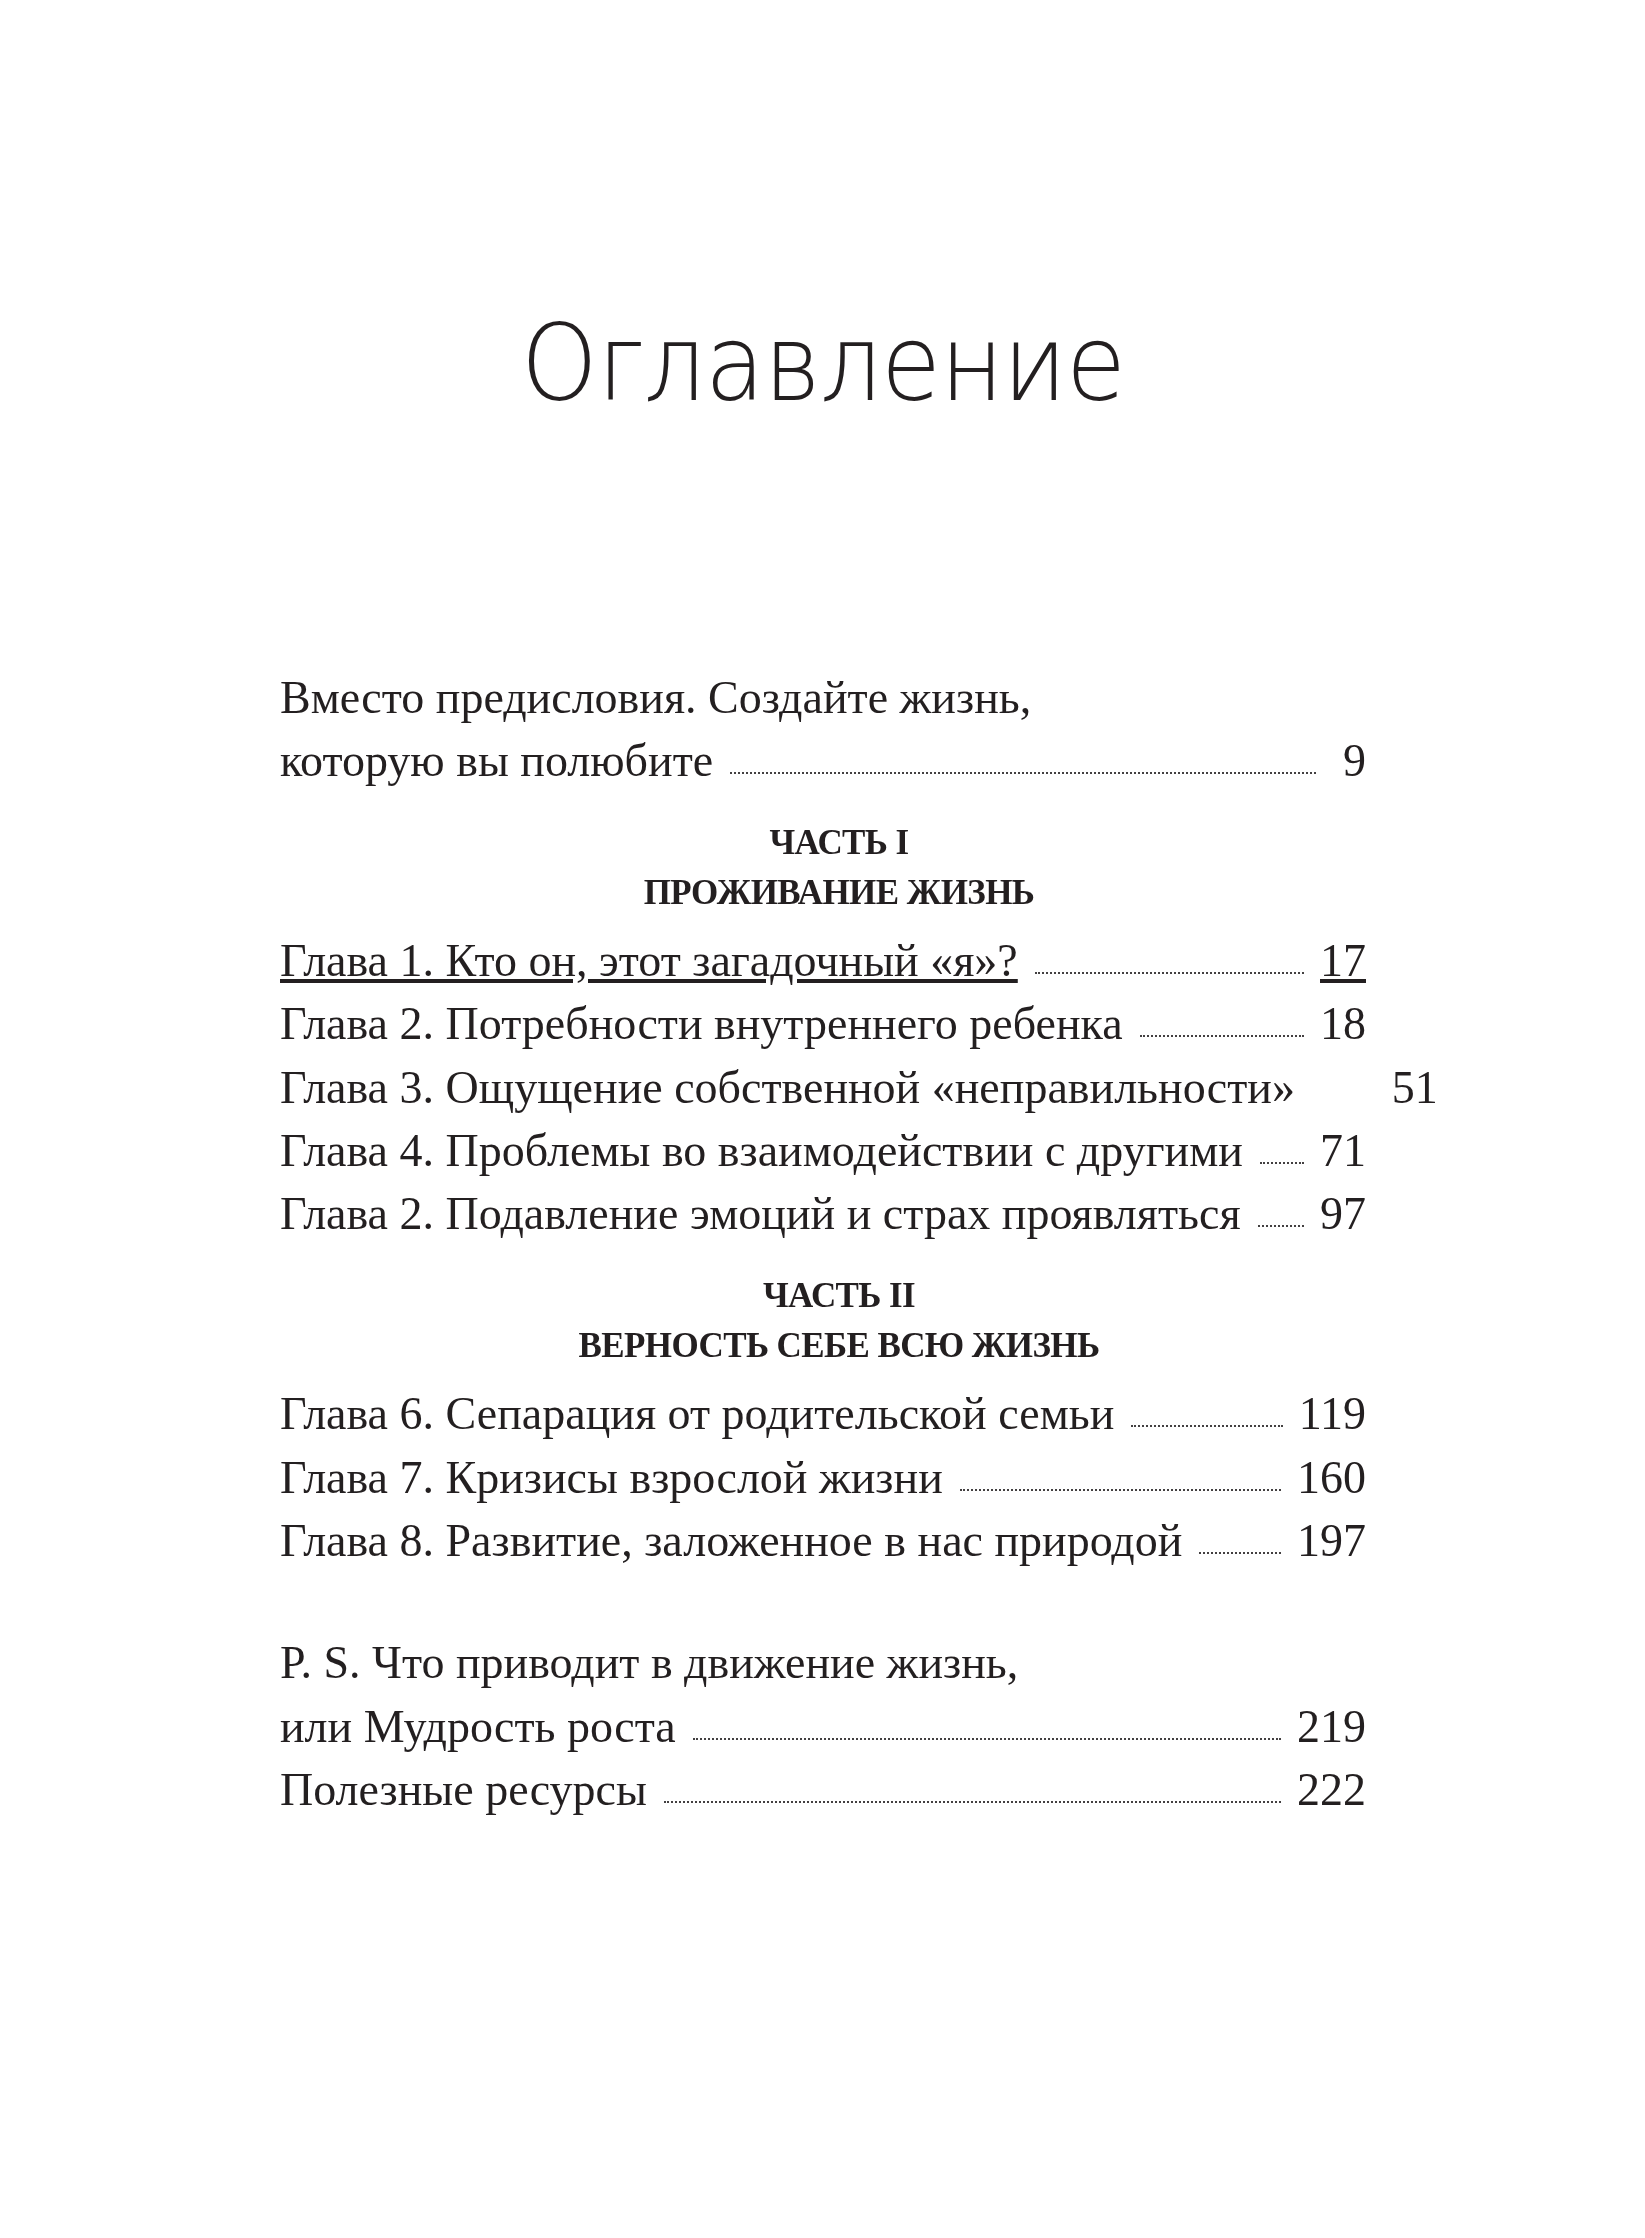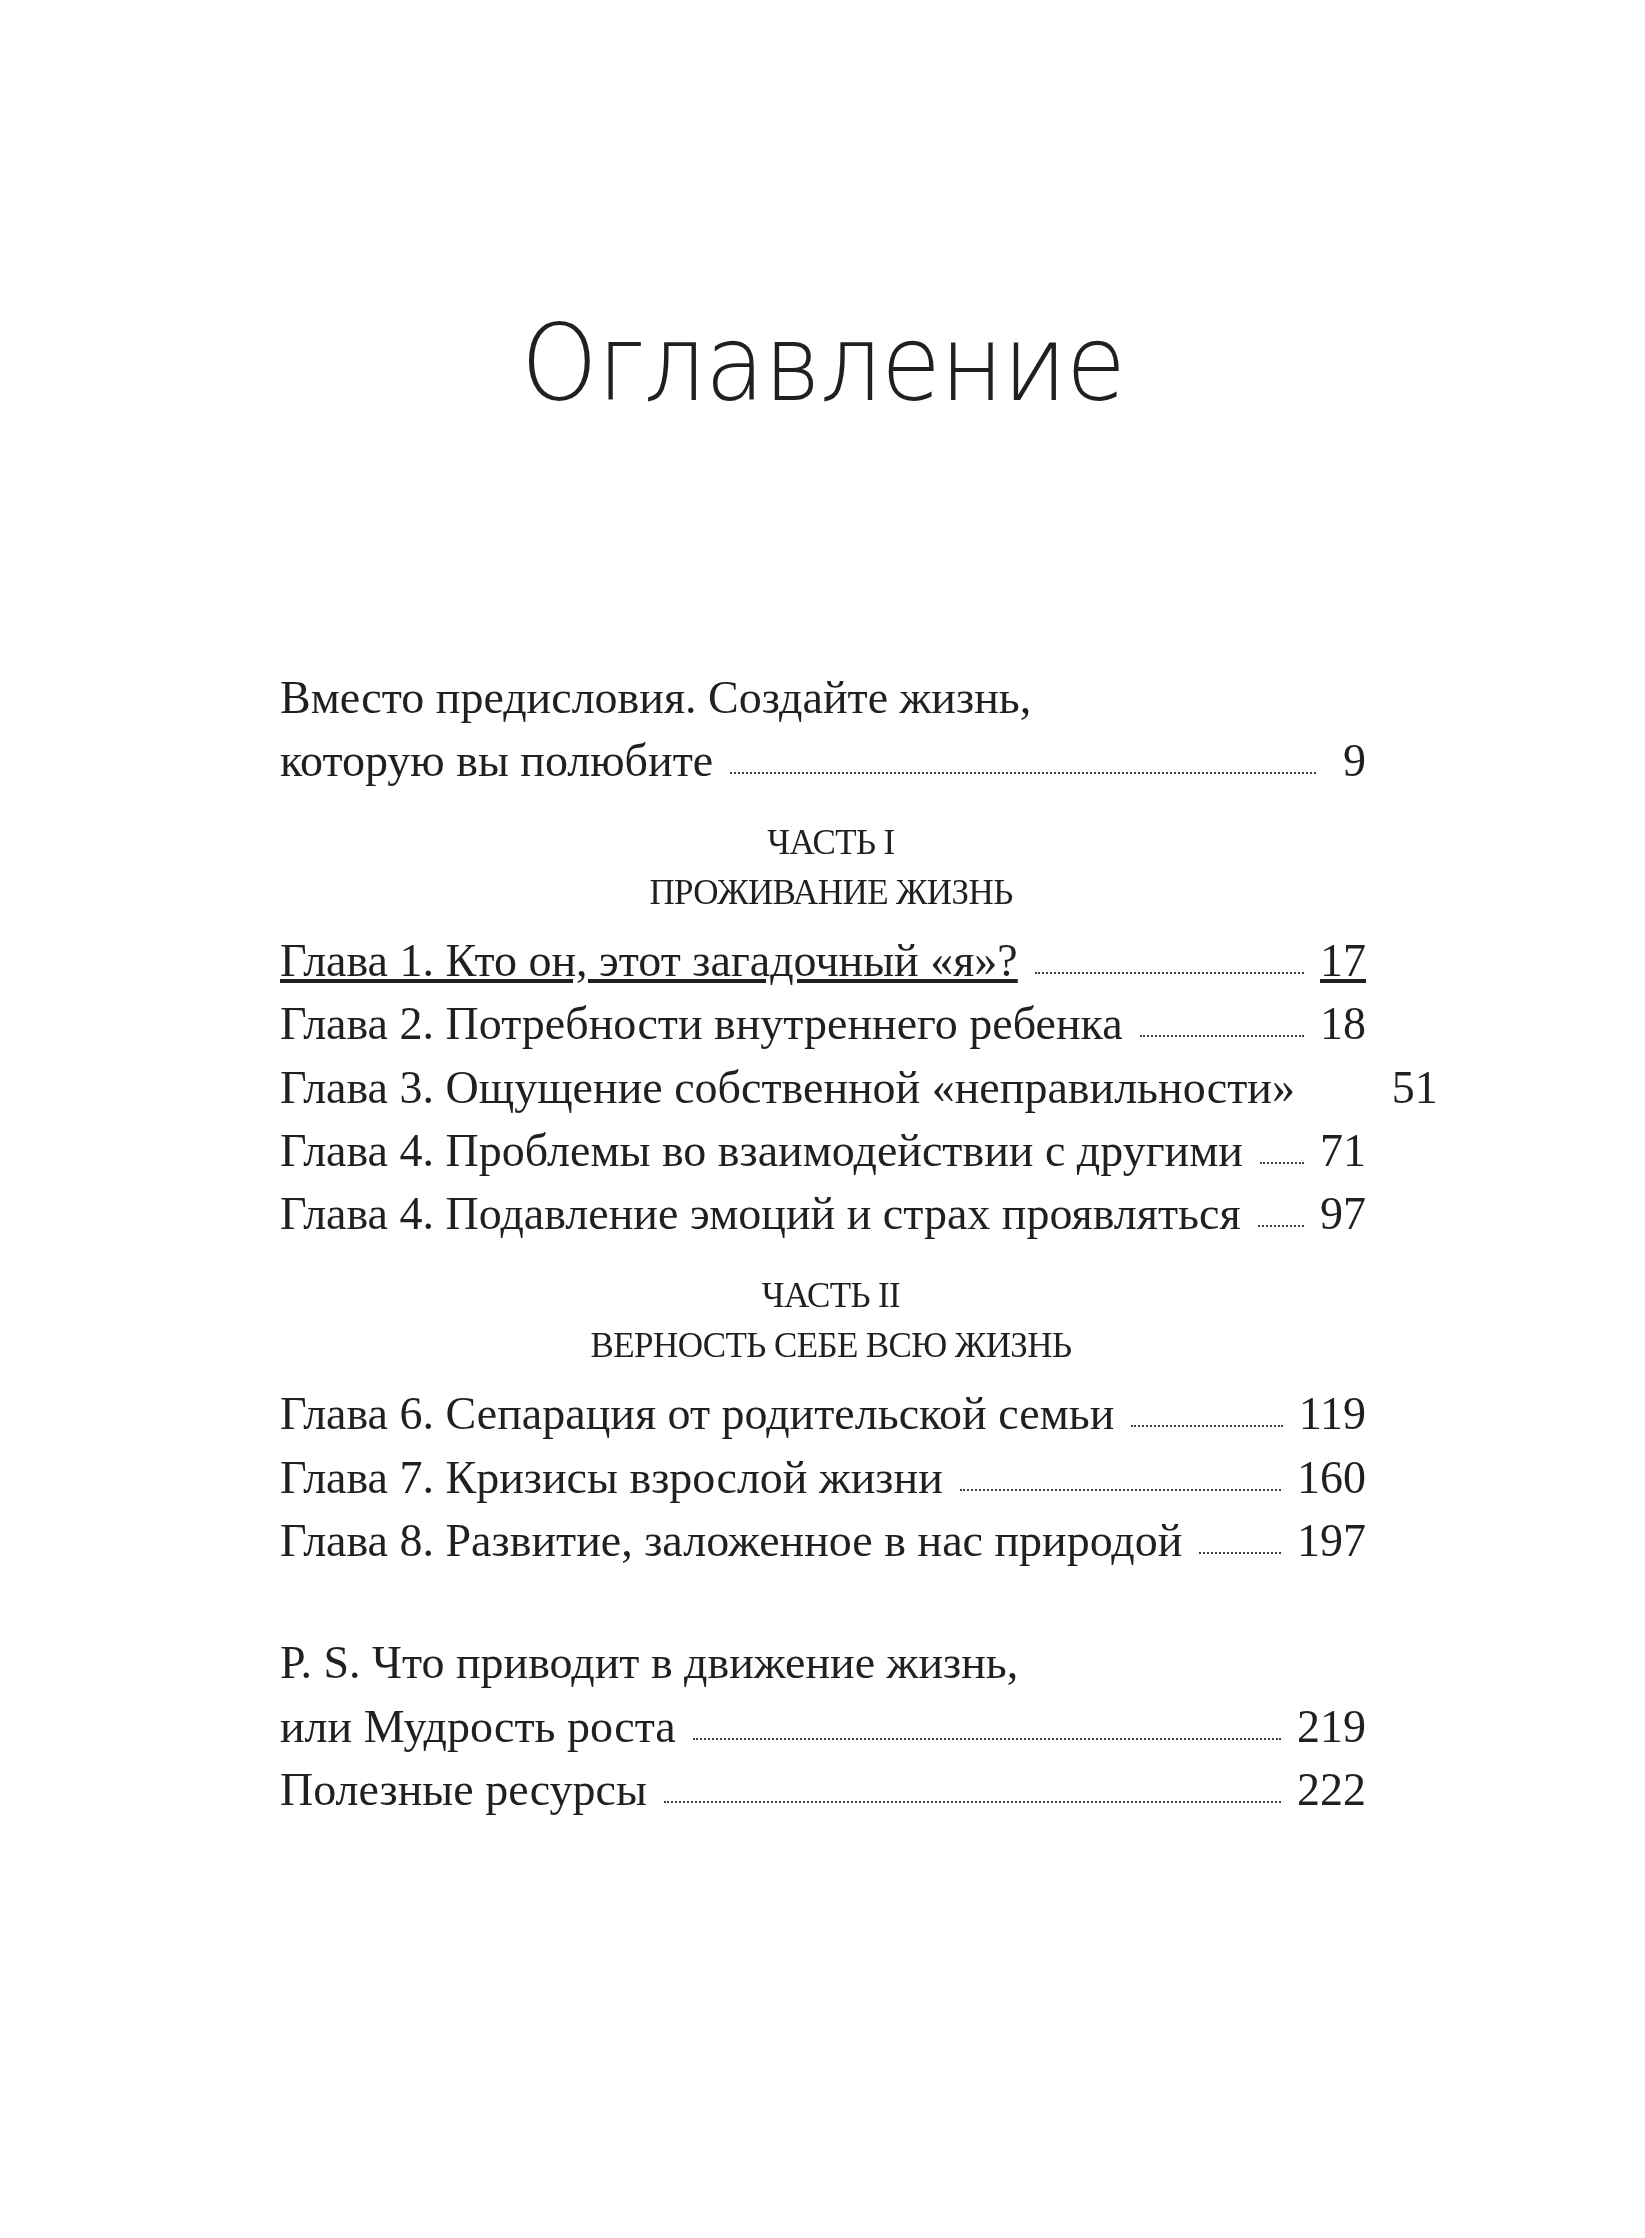--- a/index.html
+++ b/index.html
@@ -64,24 +64,24 @@
     .toc-line .page {
       flex: 0 0 auto;
       text-align: right;
       min-width: 34px;
     }
     .toc-line.plain {
       display: block;
     }
     .part-heading {
       position: absolute;
-      left: 8px;
+      left: 16px;
       width: 1086px;
       text-align: center;
-      font-weight: normal;
+      font-weight: bold;
       font-size: 35px;
       line-height: 62px;
       letter-spacing: -0.6px;
     }
   </style>
 </head>
 <body>
 
 <div class="page-title">Оглавление</div>
 
@@ -113,21 +113,21 @@
     <span class="label">Глава 3. Ощущение собственной «неправильности»</span>
     <span class="leader"></span>
     <span class="page">51</span>
   </div>
   <div class="toc-line" style="top:1119px;">
     <span class="label">Глава 4. Проблемы во взаимодействии с другими</span>
     <span class="leader"></span>
     <span class="page">71</span>
   </div>
   <div class="toc-line" style="top:1182px;">
-    <span class="label">Глава 4. Подавление эмоций и страх проявляться</span>
+    <span class="label">Глава 2. Подавление эмоций и страх проявляться</span>
     <span class="leader"></span>
     <span class="page">97</span>
   </div>
 
   <div class="part-heading" style="top:1265px;">ЧАСТЬ II</div>
   <div class="part-heading" style="top:1315px;">ВЕРНОСТЬ СЕБЕ ВСЮ ЖИЗНЬ</div>
 
   <div class="toc-line" style="top:1382px;">
     <span class="label">Глава 6. Сепарация от родительской семьи</span>
     <span class="leader"></span>

